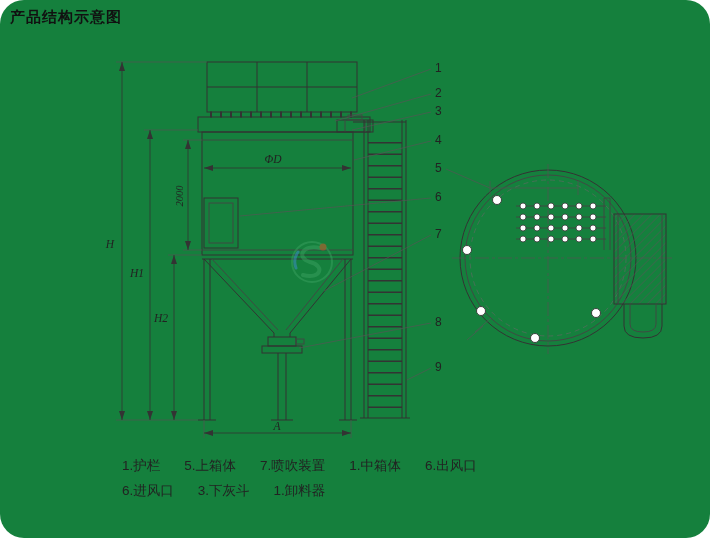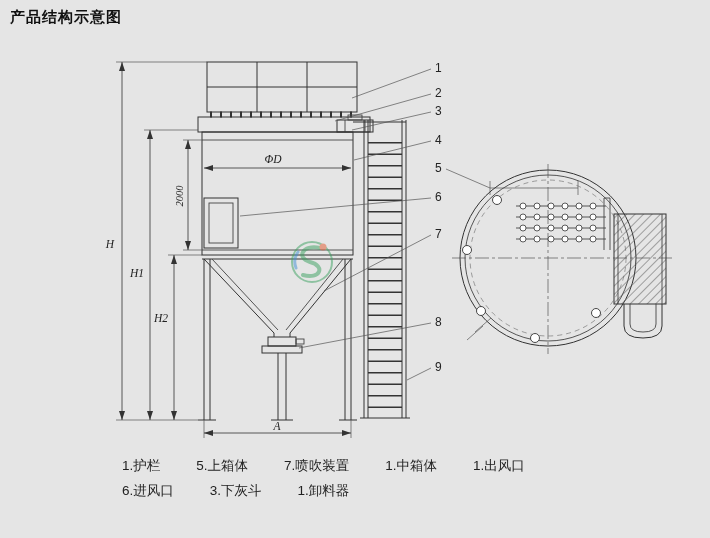--- a/index.html
+++ b/index.html
@@ -3,21 +3,21 @@
 <meta charset="utf-8">
 <style>
   * { margin:0; padding:0; box-sizing:border-box; }
   html,body { width:710px; height:538px; }
   body {
     background:#ffffff;
     font-family:"Liberation Sans","DejaVu Sans",sans-serif;
     position:relative;
     overflow:hidden;
   }
-  .page { position:absolute; inset:0; background:#e5e5e5; }
+  .page { position:absolute; inset:0; background:#15803d;border-radius:24px; }
   .title {
     position:absolute; left:10px; top:8px;
     font-size:15px; font-weight:bold; color:#111; letter-spacing:1px;
   }
   svg.drawing { position:absolute; left:0; top:0; }
 
   .ln   { stroke:#333; stroke-width:1; fill:none; }
   .md   { stroke:#444; stroke-width:0.9; fill:none; }
   .thin { stroke:#555; stroke-width:0.7; fill:none; }
   .dim  { stroke:#333; stroke-width:0.8; fill:none; }
@@ -29,21 +29,21 @@
   .tube { stroke:#333; stroke-width:0.8; fill:#fff; }
 
   text.lbl { fill:#222; font-size:11.5px; font-style:italic; font-family:"Liberation Serif","DejaVu Serif",serif; }
   text.sm  { font-size:10.5px; }
   text.callout { fill:#222; font-size:12px; font-family:"Liberation Sans","DejaVu Sans",sans-serif; }
 
   .legend {
     position:absolute; left:122px; top:458px;
     color:#222; font-size:13.5px; line-height:1.2;
   }
-  .legend-row { display:flex; gap:36px; margin-bottom:9px; white-space:nowrap; }
+  .legend-row { display:flex; gap:24px; margin-bottom:9px; white-space:nowrap; }
 </style>
 </head>
 <body>
 
 <div class="page">
 
   <div class="title">产品结构示意图</div>
 
   <svg class="drawing" width="710" height="538" viewBox="0 0 710 538">
     <defs>
@@ -265,21 +265,21 @@
       <circle cx="11" cy="-15" r="3.5" fill="#e2572b"></circle>
     </g>
   </svg>
 
   <div class="legend">
     <div class="legend-row">
       <span>1.护栏</span>
       <span>5.上箱体</span>
       <span>7.喷吹装置</span>
       <span>1.中箱体</span>
-      <span>1.出风口</span>
+      <span>6.出风口</span>
     </div>
     <div class="legend-row">
       <span>6.进风口</span>
       <span>3.下灰斗</span>
       <span>1.卸料器</span>
     </div>
   </div>
 
 </div>
 

